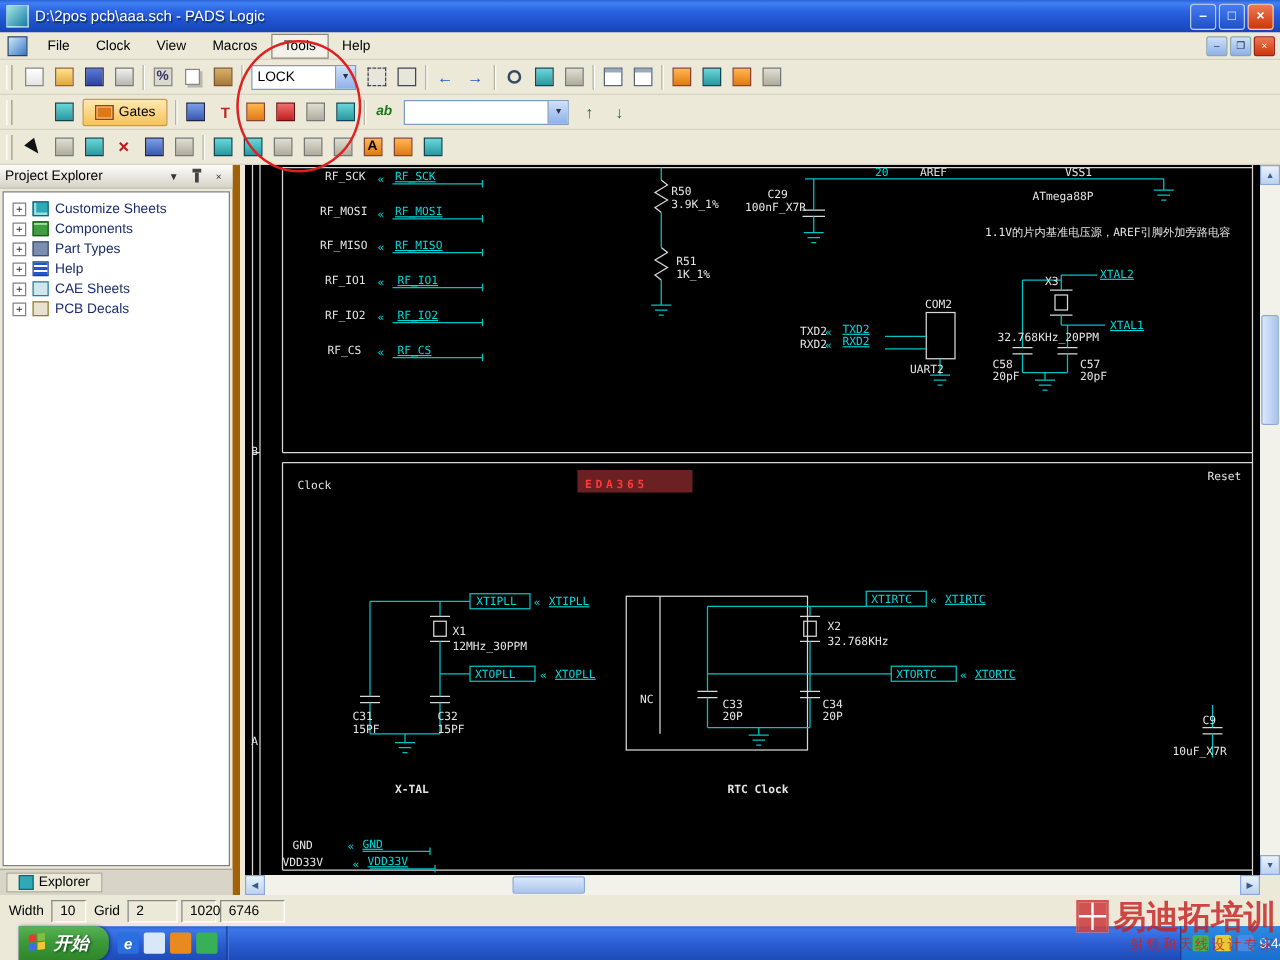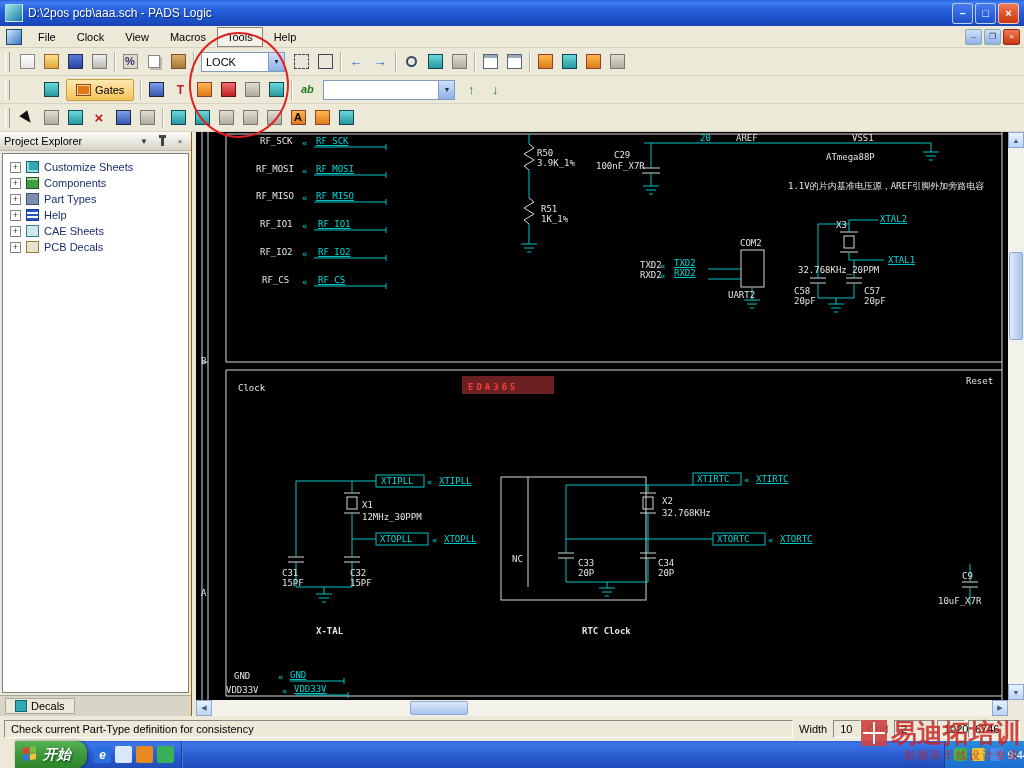--- a/index.html
+++ b/index.html
@@ -58,21 +58,21 @@
   .k-del{color:#c01818;font-size:15px}
   .k-pointer{width:0;height:0;border-left:5px solid transparent;border-right:5px solid transparent;border-top:12px solid #111;transform:rotate(-38deg)}
   .combo{height:20px;background:#fff;border:1px solid #7f9db9;display:flex;align-items:center;font-size:11px;margin:0 4px;position:relative;box-sizing:border-box}
   .combo-v{flex:1;padding-left:4px;overflow:hidden;white-space:nowrap}
   .combo-a{width:15px;height:100%;background:linear-gradient(#cfe0fa,#8fb0e8);border-left:1px solid #7f9db9;color:#234;font-size:7px;display:flex;align-items:center;justify-content:center}
   .gates{display:flex;align-items:center;gap:4px;padding:0 9px;border:1px solid #c89a48;background:linear-gradient(#ffe8b0,#f5c35a);
     height:22px;border-radius:2px;font-size:11px;margin:0 3px;box-sizing:border-box}
   .gates-ic{width:13px;height:10px;background:#e07818;border:1px solid #884433;box-shadow:inset 0 0 0 1px #ffd080}
 
   
-  .pe{position:absolute;left:0;top:132px;width:192px;height:584px;background:#ece9d8;border-right:1px solid #a16207;
+  .pe{position:absolute;left:0;top:132px;width:192px;height:584px;background:#ece9d8;border-right:6px solid #a16207;
     box-sizing:border-box;display:flex;flex-direction:column}
   .pe-head{height:18px;background:linear-gradient(#fdfdfb,#d6d2c6);border-bottom:1px solid #c0bcac;
     display:flex;align-items:center;font-size:11px;padding:0 4px;gap:4px;flex:none}
   .pe-title{flex:1}
   .pe-hbtn{width:14px;height:14px;display:flex;align-items:center;justify-content:center;font-size:8px;color:#333}
   .pin{width:3px;height:8px;background:#444;position:relative;margin-top:2px}
   .pin::before{content:"";position:absolute;top:-3px;left:-2px;width:7px;height:3px;background:#444}
   .pe-tree{flex:1;background:#fff;border:1px solid #808080;margin:2px;overflow:hidden;padding-top:5px}
   .trow{display:flex;align-items:center;height:16px;font-size:11px;color:#1b2e6e;padding-left:7px;gap:5px}
   .texp{width:11px;height:11px;border:1px solid #848284;background:#fff;font-size:9px;line-height:9px;text-align:center;color:#333;flex:none;box-sizing:border-box}
@@ -377,21 +377,21 @@
         </div>
         <div class="trow">
           <span class="texp">+</span>
           <span class="ti ti-pcb-decals-icon"></span>
           <span class="tlabel">PCB Decals</span>
         </div>
       </div>
     <div class="pe-tabs">
       <span class="pe-tab">
         <span class="pe-tab-ic"></span>
-        <span>Decals</span>
+        <span>Explorer</span>
       </span>
     </div>
   </div>
   <div class="splitter"></div>
 
   <div class="canvas">
     <svg viewBox="0 0 812 568" width="812" height="568">
 
       <path class="wht" d="M6,0 V568 M12,0 V568 M6,230 H12"></path>
       <path class="wht" d="M30,2 H806 M30,2 V230 M30,230 H806 M806,0 V568"></path>
@@ -527,21 +527,20 @@
     <span class="sbtn" style="top:552px">▼</span>
   </div>
   <div class="hscroll">
     <span class="sbtn" style="left:0">◀</span>
     <span class="hthumb"></span>
     <span class="sbtn" style="left:796px">▶</span>
   </div>
   <div class="scorner"></div>
 
   <div class="statusbar">
-    <span class="sbox msg">Check current Part-Type definition for consistency</span>
     <span class="slabel">Width</span>
     <span class="sbox" style="width:28px">10</span>
     <span class="slabel">Grid</span>
     <span class="sbox" style="width:40px">2</span>
     <span class="sbox" style="width:28px">1020</span>
     <span class="sbox" style="width:52px">6746</span>
   </div>
 
   <div class="taskbar">
     <div class="startbtn">

